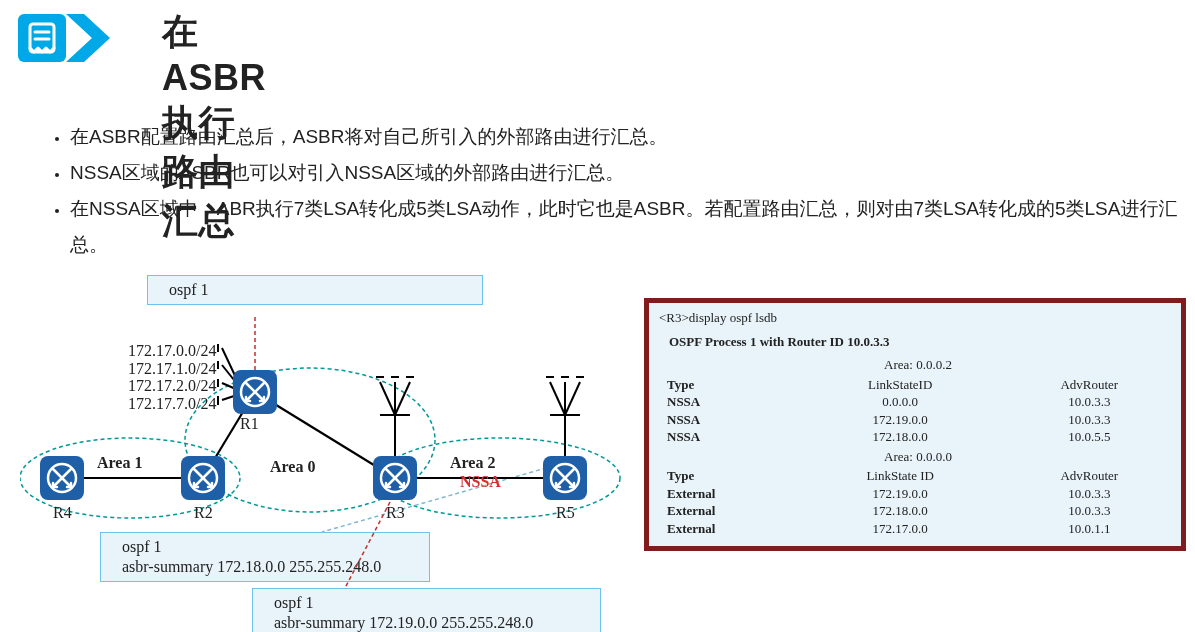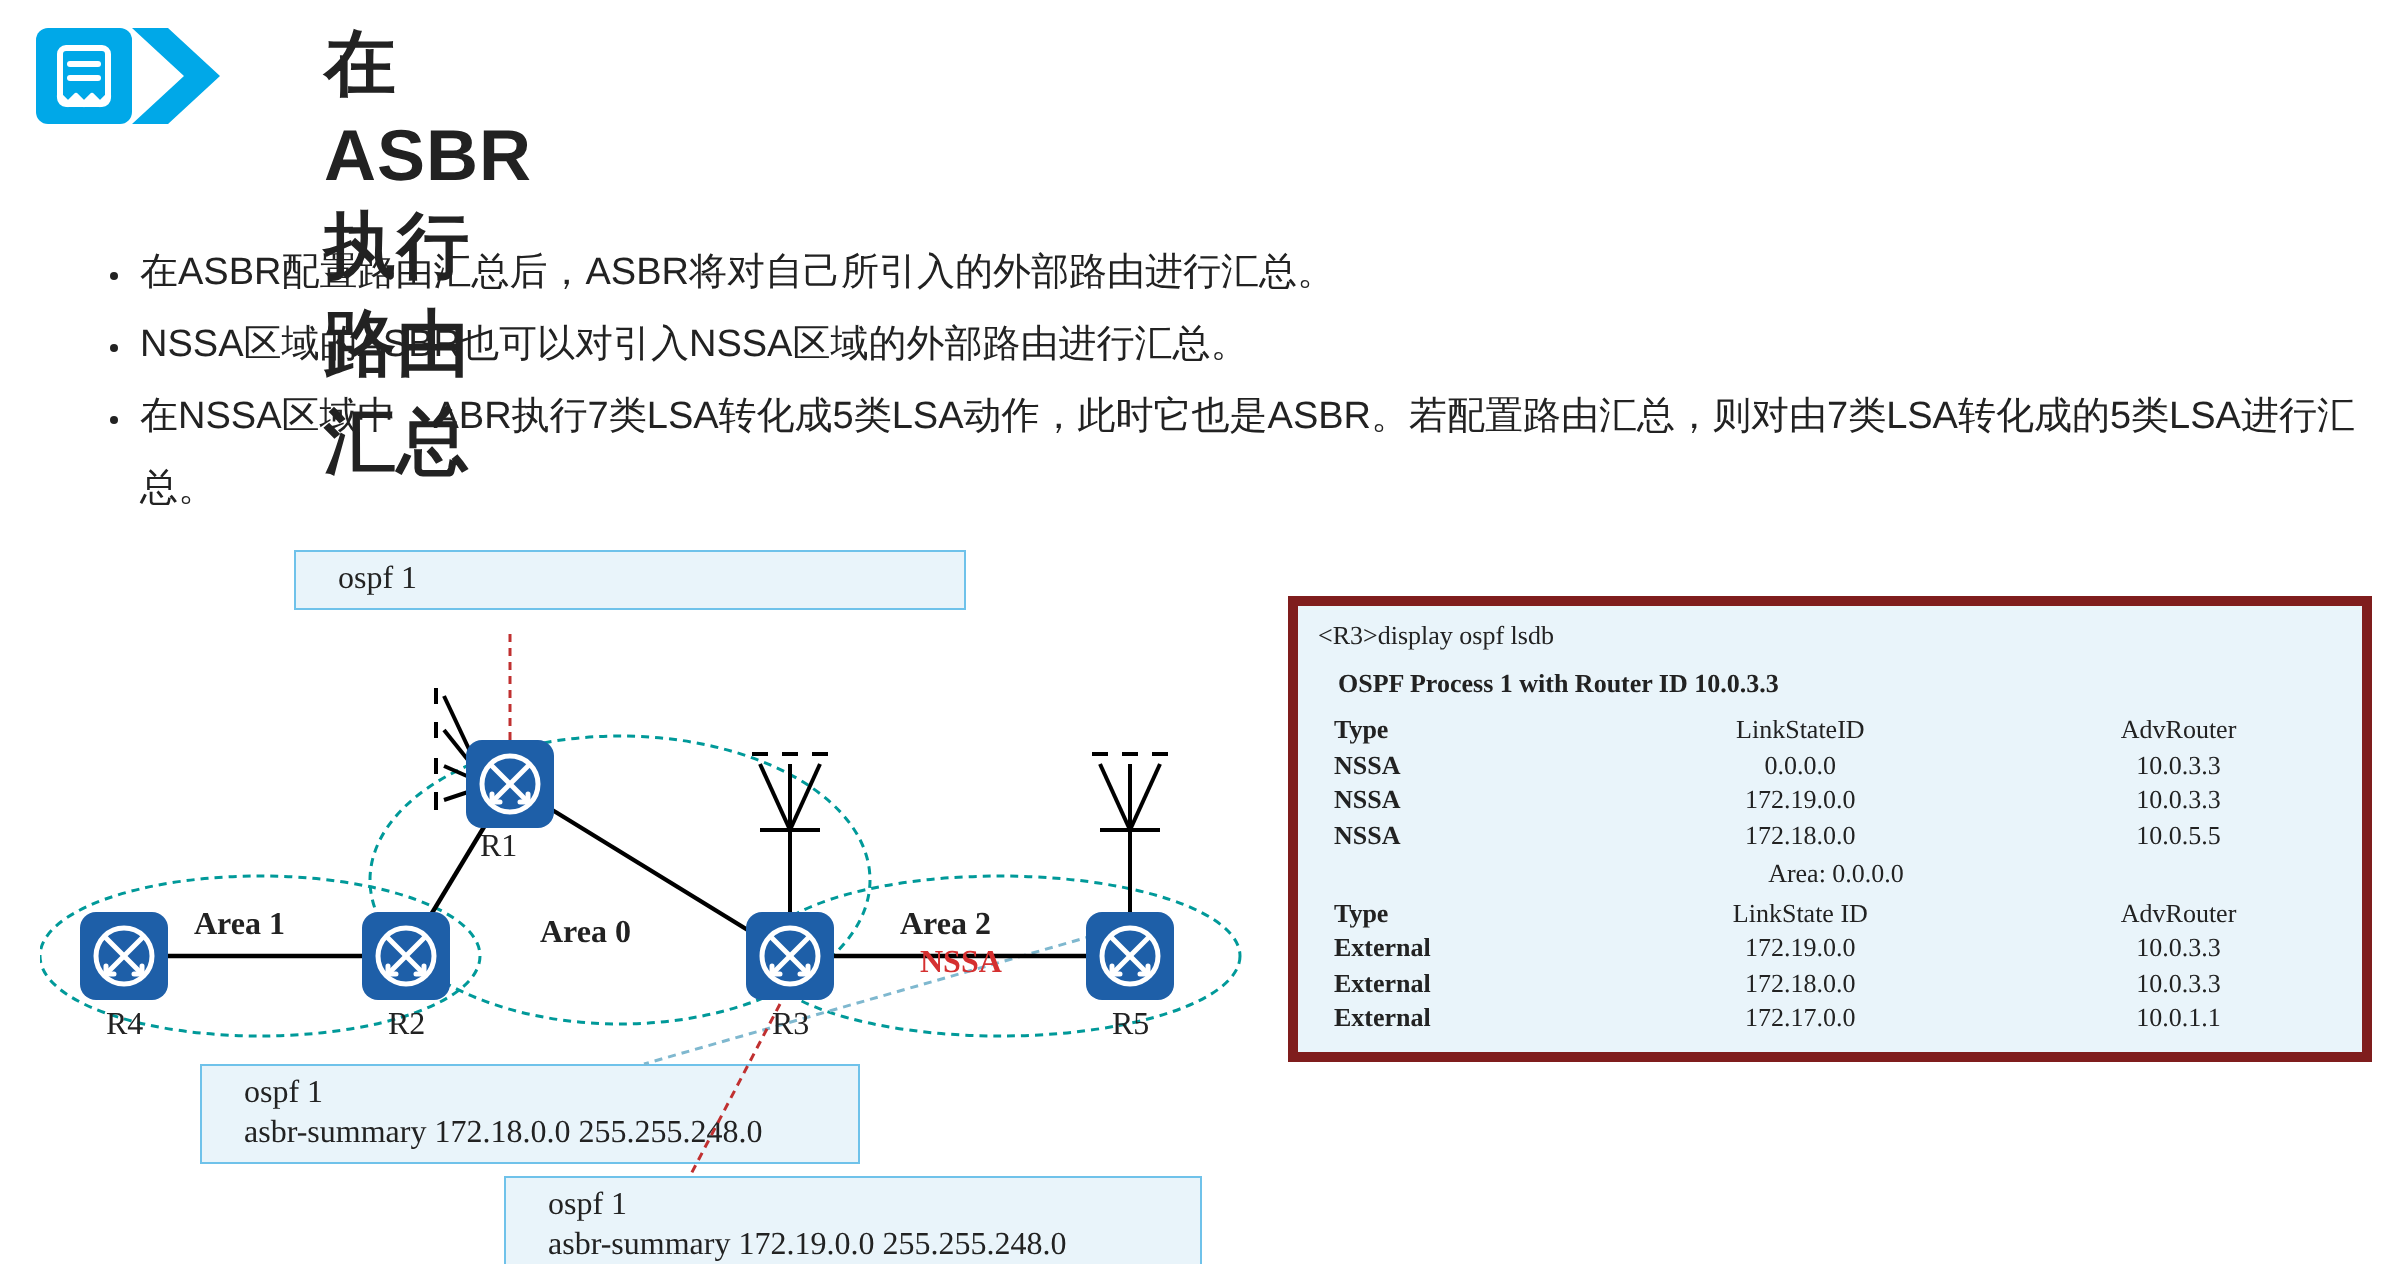--- a/index.html
+++ b/index.html
@@ -241,37 +241,42 @@
         <circle cx="545" cy="208" r="14" fill="none" stroke="#fff" stroke-width="2.5"></circle>
         <g stroke="#fff" stroke-width="2.5" stroke-linecap="round" transform="translate(545,208)">
           <line x1="-9" y1="-9" x2="9" y2="9"></line>
             <polyline points="5,9 9,9 9,5" fill="none"></polyline>
           <line x1="9" y1="-9" x2="-9" y2="9"></line>
             <polyline points="-5,9 -9,9 -9,5" fill="none"></polyline>
         </g>
       </g>
     </svg>
 
+    <div class="abs subnet-block" style="left:108px; top:72px;">172.17.0.0/24
+172.17.1.0/24
+172.17.2.0/24
+172.17.7.0/24</div>
 
     <div class="abs area-label" style="left:77px;  top:184px;">Area 1</div>
     <div class="abs area-label" style="left:250px; top:188px;">Area 0</div>
     <div class="abs area-label" style="left:430px; top:184px;">Area 2</div>
     <div class="abs nssa-label" style="left:440px; top:203px;">NSSA</div>
 
     <div class="abs rname" style="left:33px;  top:234px;">R4</div>
     <div class="abs rname" style="left:174px; top:234px;">R2</div>
     <div class="abs rname" style="left:220px; top:145px;">R1</div>
     <div class="abs rname" style="left:366px; top:234px;">R3</div>
     <div class="abs rname" style="left:536px; top:234px;">R5</div>
   </div>
 
   <div class="output-box">
     <div class="out-title">&lt;R3&gt;display ospf lsdb</div>
     <div class="out-sub">OSPF Process 1 with Router ID 10.0.3.3</div>
 
+    <div class="out-area">Area: 0.0.0.2</div>
     <table class="tbl">
       <tbody>
           <tr>
         <td class="c1">Type</td>
         <td class="c2">LinkStateID</td>
         <td class="c3">AdvRouter</td>
       </tr>
       <tr>
         <td class="c1">NSSA</td>
         <td class="c2">0.0.0.0</td>

